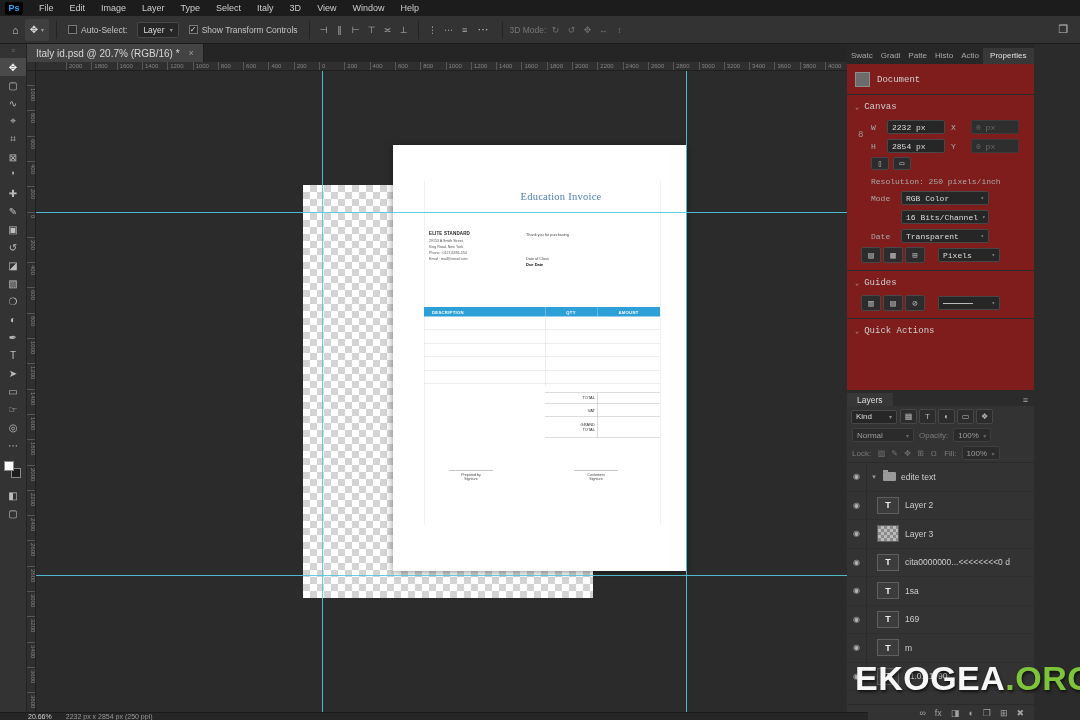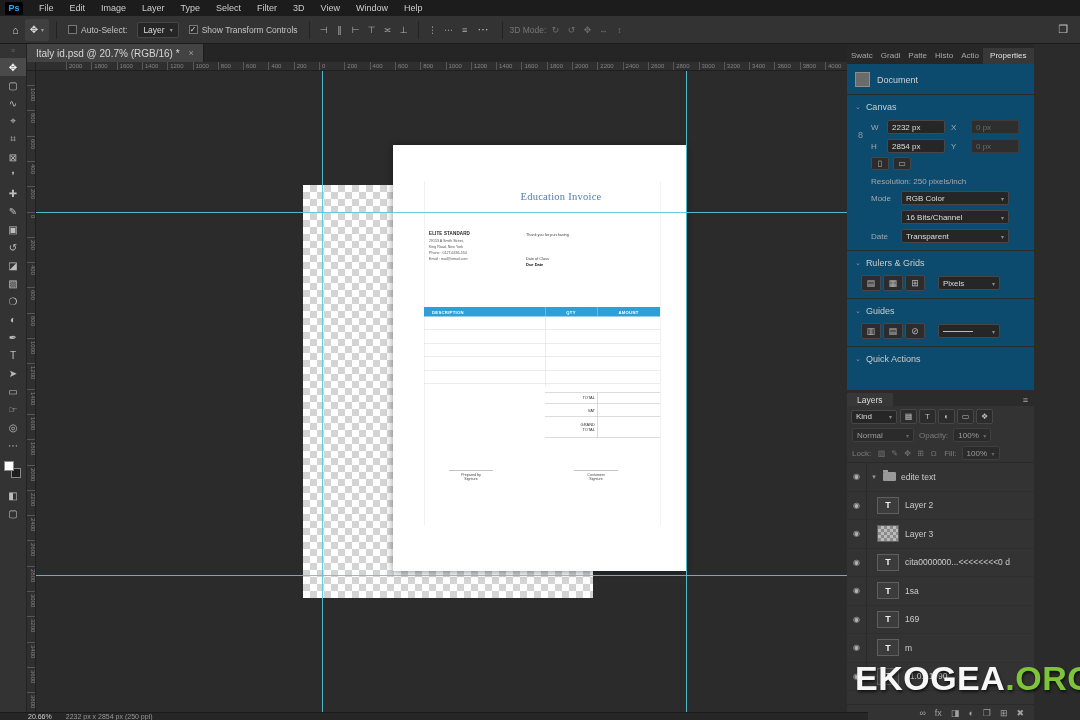--- a/index.html
+++ b/index.html
@@ -103,40 +103,40 @@
   #rightrail { position:absolute; left:868px; top:44px; width:25px; height:676px; background:#2e2e2e; border-left:1px solid #222; border-right:1px solid #222; display:flex; flex-direction:column; align-items:center; z-index:22; }
   .rail-icon { width:100%; height:26px; display:flex; align-items:center; justify-content:center; color:#b5b5b5; font-size:10px; }
   .rail-icon:first-child { height:16px; font-size:9px; }
 
   
   #panels { position:absolute; left:847px; top:44px; width:187px; height:676px; background:#333333; z-index:22; display:flex; flex-direction:column; }
   #ptabs { height:20px; background:#272727; display:flex; align-items:flex-end; }
   .ptab { font-size:8px; color:#a8a8a8; padding:3px 4px; height:16px; white-space:nowrap; }
   .ptab.active { background:#383838; color:#e0e0e0; padding:3px 7px; }
 
-  #properties { height:326px; background:#0c4a6e; overflow:hidden; position:relative; }
+  #properties { height:326px; background:#7f1d1d; overflow:hidden; position:relative;font-family:Liberation Mono, monospace; }
   .doc-row { display:flex; align-items:center; gap:7px; padding:8px 8px 7px; border-bottom:1px solid #2a2a2a; }
   .doc-icon { width:15px; height:15px; background:#6b6b6b; border:1px solid #8d8d8d; }
   .plabel { font-size:9px; color:#d0d0d0; }
   .psec-title { font-size:9px; color:#cccccc; padding:7px 8px 3px; display:flex; gap:5px; align-items:center; }
   .psec-title.bordered { border-top:1px solid #2b2b2b; margin-top:7px; }
   .chev { color:#999; font-size:7px; }
   .flabel { font-size:8px; color:#a8a8a8; }
   .field { height:14px; background:#262626; border:1px solid #474747; border-radius:2px; color:#dddddd; font-size:8px; display:inline-flex; align-items:center; padding:0 4px; gap:4px; white-space:nowrap; }
   .field .caret { font-size:6px; color:#8a8a8a; margin-left:auto; }
   .field.disabled { color:#6a6a6a; background:#2e2e2e; border-color:#3c3c3c; }
   .dim-rows { position:relative; }
   .link8 { position:absolute; left:11px; top:10px; color:#9a9a9a; font-size:9px; }
   .wh-grid { display:grid; grid-template-columns:10px 58px 14px 48px; column-gap:6px; row-gap:5px; align-items:center; margin:5px 8px 4px 24px; }
   .orient-row { margin:3px 8px 4px 24px; display:flex; gap:4px; }
   .obtn { width:18px; height:13px; background:#2c2c2c; border:1px solid #474747; color:#bbb; font-size:8px; display:flex; align-items:center; justify-content:center; border-radius:2px; }
   .ptext { font-size:8px; color:#a8a8a8; margin:7px 8px 3px 24px; }
   .mode-row { display:flex; align-items:center; gap:8px; margin:5px 8px 0 24px; }
   .mode-row .flabel { width:22px; }
-  .mode-row .field.wide { width:108px; }
+  .mode-row .field.wide { width:88px; }
   .mode-row.indent { margin-left:54px; }
   .icons-row { display:flex; align-items:center; gap:3px; margin:4px 8px 2px 14px; }
   .pibtn { width:20px; height:16px; background:#2c2c2c; border:1px solid #474747; border-radius:2px; color:#bbbbbb; font-size:9px; display:flex; align-items:center; justify-content:center; }
   .icons-row .field { width:62px; margin-left:10px; }
   .gline { width:30px; height:0; border-top:1px solid #bbb; }
 
   #layers { flex:1; background:#333333; display:flex; flex-direction:column; overflow:hidden; }
   .layers-head { height:16px; background:#2b2b2b; display:flex; align-items:flex-end; }
   .layers-tab { background:#373737; color:#dddddd; font-size:8.5px; padding:2px 10px 1px; }
   .pmenu { margin-left:auto; color:#aaaaaa; font-size:9px; padding:0 6px 1px; }
@@ -177,21 +177,21 @@
 
   <div id="menubar">
     <div class="ps-logo">Ps</div>
     <div id="menu-items">
         <div class="menu-item">File</div>
         <div class="menu-item">Edit</div>
         <div class="menu-item">Image</div>
         <div class="menu-item">Layer</div>
         <div class="menu-item">Type</div>
         <div class="menu-item">Select</div>
-        <div class="menu-item">Filter</div>
+        <div class="menu-item">Italy</div>
         <div class="menu-item">3D</div>
         <div class="menu-item">View</div>
         <div class="menu-item">Window</div>
         <div class="menu-item">Help</div>
       </div>
   </div>
 
   <div id="optionsbar">
     <span class="ob-icon">⌂</span>
     <span class="ob-tool">
@@ -484,24 +484,20 @@
             <span class="caret">▾</span>
           </span>
       </div>
       <div class="mode-row">
         <span class="flabel">Date</span>
         <span class="field wide">
             <span>Transparent</span>
             <span class="caret">▾</span>
           </span>
       </div>
-      <div class="psec-title bordered">
-        <span class="chev">⌄</span>
-        <span>Rulers &amp; Grids</span>
-      </div>
       <div class="icons-row">
         <span class="icon-group" id="rulers-icons">
             <span class="pibtn">▤</span>
             <span class="pibtn">▦</span>
             <span class="pibtn">⊞</span>
           </span>
         <span class="field">
             <span>Pixels</span>
             <span class="caret">▾</span>
           </span>

